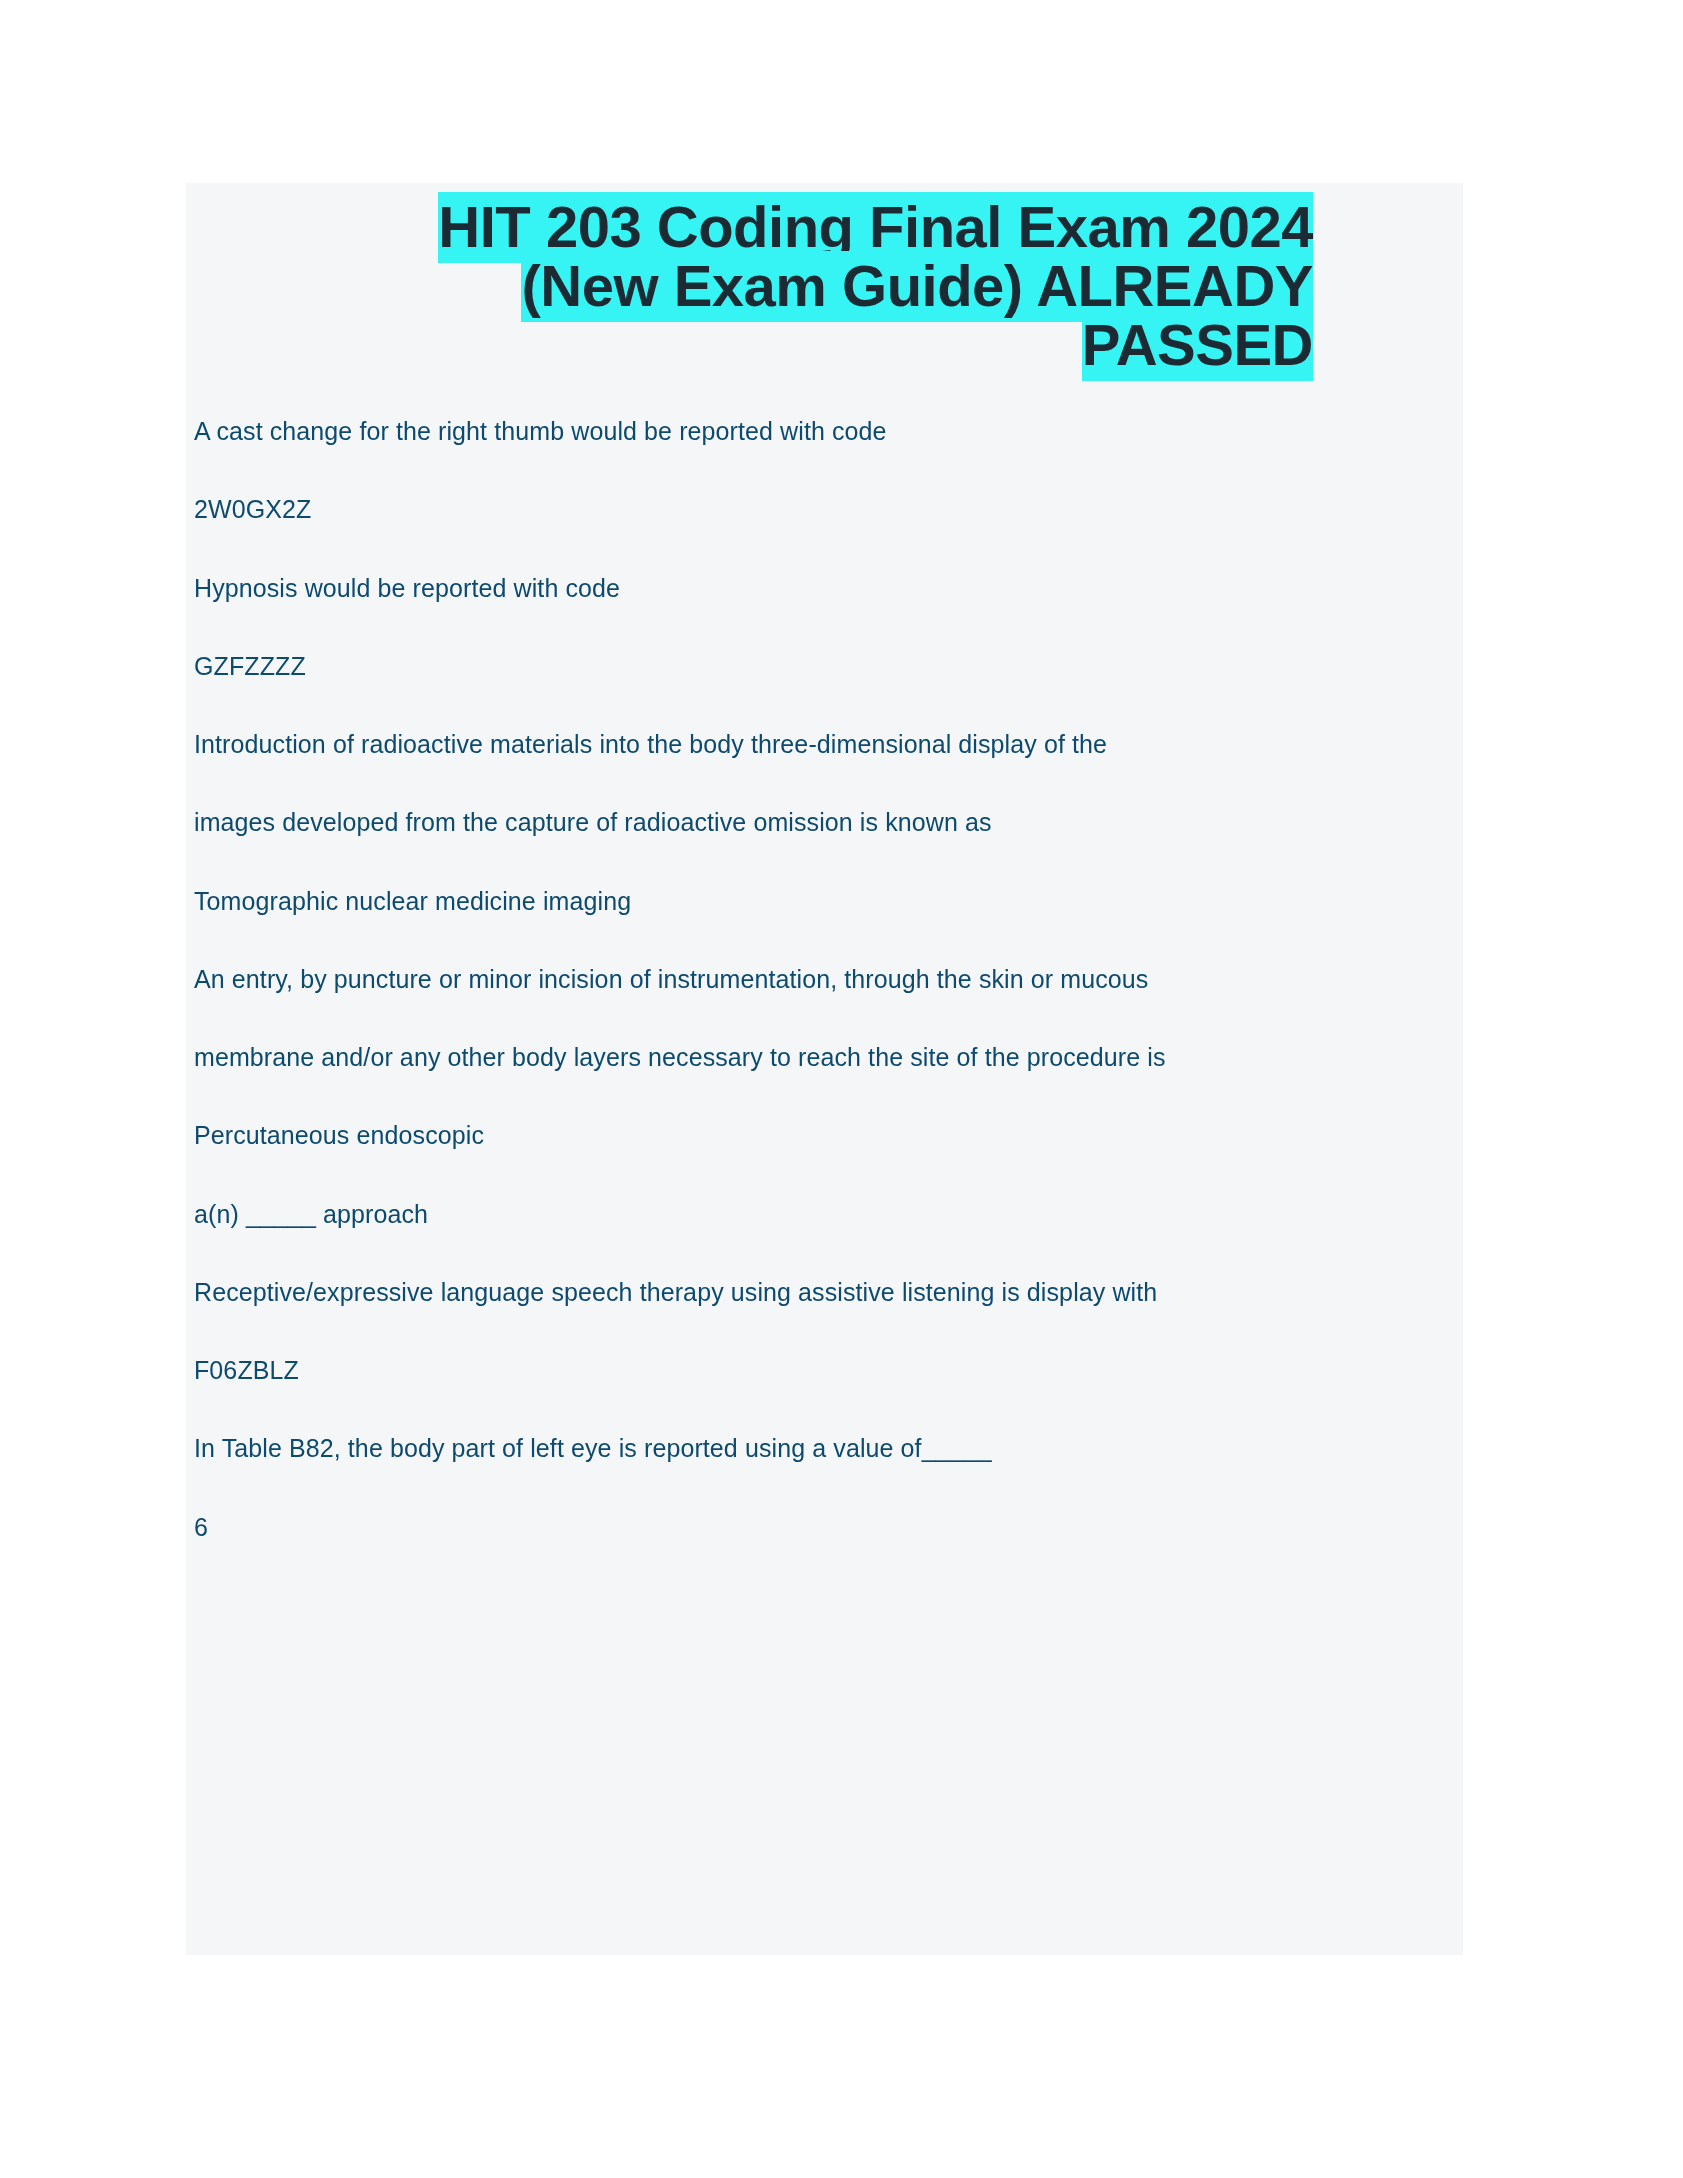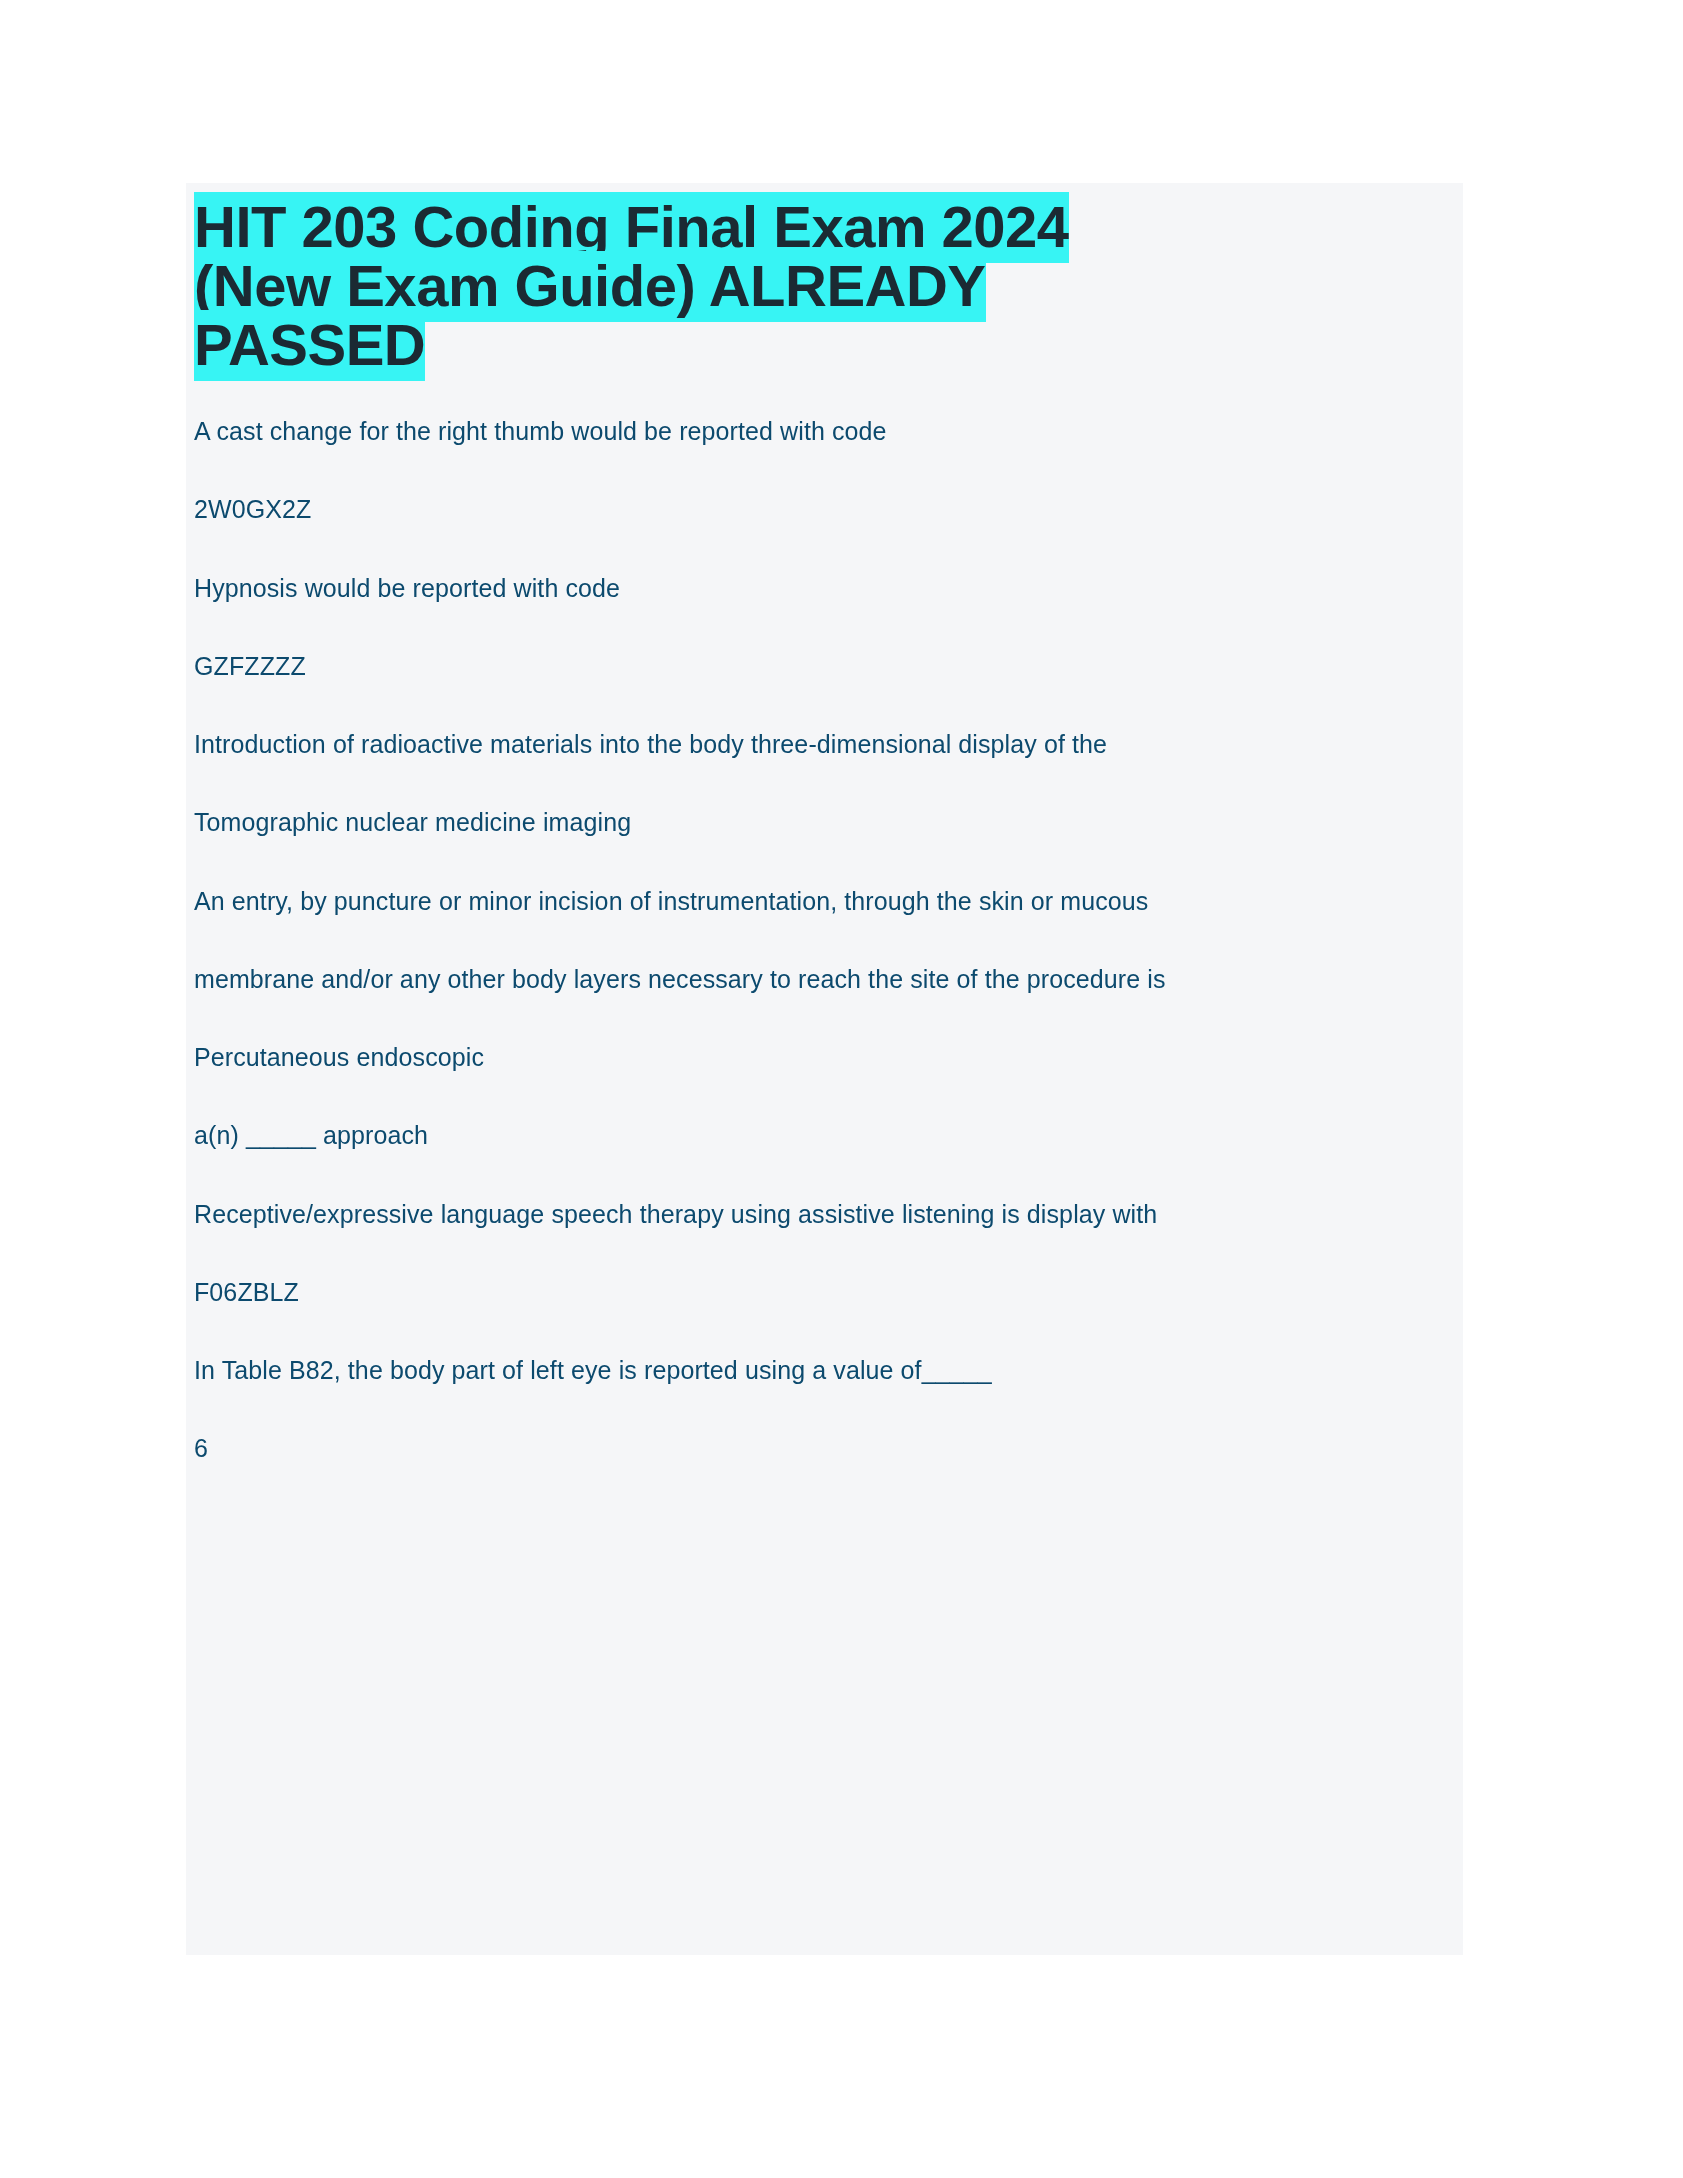--- a/index.html
+++ b/index.html
@@ -27,20 +27,21 @@
     padding: 0;
     font-size: 58px;
     line-height: 1.02;
     font-weight: bold;
     color: #1b2a33;
     letter-spacing: -0.5px;
     position: absolute;
     left: 8px;
     top: 14px;
     width: 1119px;
+    text-align: right;
   }
   .doc-title .hl {
     background: #37f4f4;
     box-decoration-break: clone;
     -webkit-box-decoration-break: clone;
     padding: 2px 0 4px 0;
   }
   .body-block {
     position: absolute;
     left: 8px;
@@ -68,20 +69,21 @@
     <span class="hl">(New Exam Guide) ALREADY</span><br>
     <span class="hl">PASSED</span>
   </h1>
 
   <div class="body-block">
     <p class="para">A cast change for the right thumb would be reported with code</p>
     <p class="para">2W0GX2Z</p>
     <p class="para">Hypnosis would be reported with code</p>
     <p class="para">GZFZZZZ</p>
     <p class="para">Introduction of radioactive materials into the body three-dimensional display of the</p>
+    <p class="para">images developed from the capture of radioactive omission is known as</p>
     <p class="para">Tomographic nuclear medicine imaging</p>
     <p class="para">An entry, by puncture or minor incision of instrumentation, through the skin or mucous</p>
     <p class="para">membrane and/or any other body layers necessary to reach the site of the procedure is</p>
     <p class="para">Percutaneous endoscopic</p>
     <p class="para">a(n) _____ approach</p>
     <p class="para">Receptive/expressive language speech therapy using assistive listening is display with</p>
     <p class="para">F06ZBLZ</p>
     <p class="para">In Table B82, the body part of left eye is reported using a value of_____</p>
     <p class="para">6</p>
   </div>

